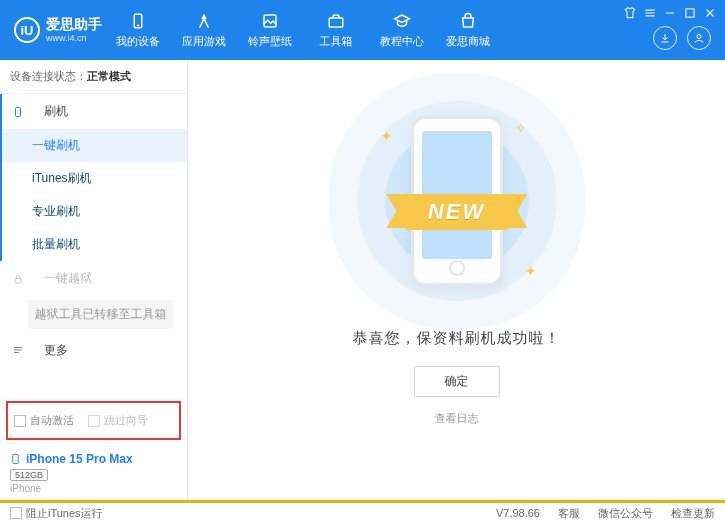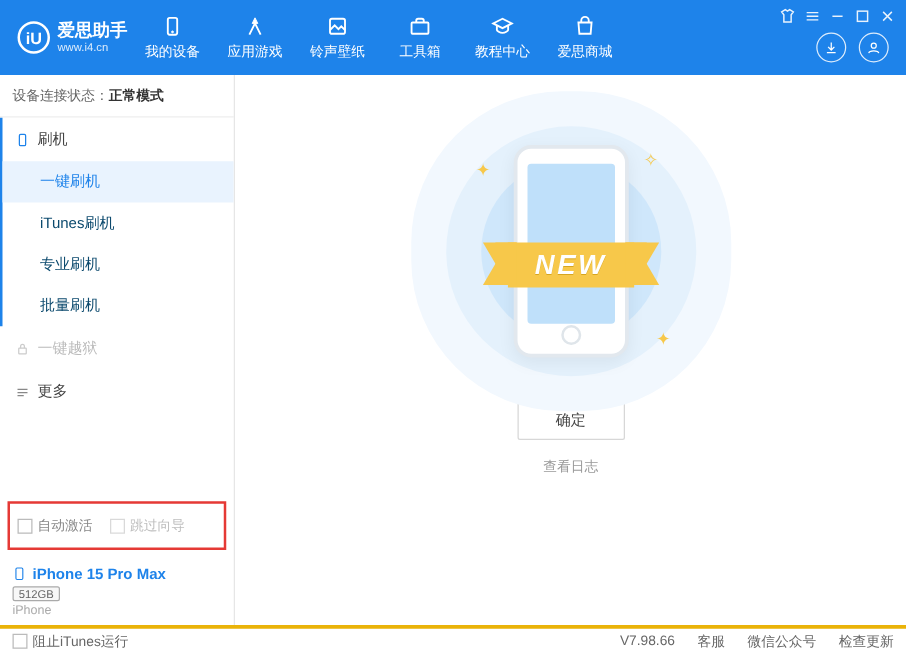--- a/index.html
+++ b/index.html
@@ -24,21 +24,21 @@
 .circ-btn svg { width: 12px; height: 12px; stroke: #fff; fill: none; stroke-width: 2; }
 
 
 .body { display: flex; height: 440px; }
 .sidebar { width: 188px; border-right: 1px solid #e6e6e6; display: flex; flex-direction: column; font-size: 12px; color: #555; }
 .conn-status { padding: 9px 10px; font-size: 11px; color: #666; border-bottom: 1px solid #eee; }
 .conn-status b { color: #333; }
 .tree { flex: 1; overflow: auto; }
 .tree-sec { border-left: 2px solid transparent; }
 .tree-sec.active-sec { border-left: 2px solid #1e83ea; }
-.tree-head { display: flex; align-items: center; gap: 6px; padding: 9px 10px; color: #444; cursor: pointer; }
+.tree-head { display: flex; align-items: center; gap: 20px; padding: 9px 10px; color: #444; cursor: pointer; }
 .tree-head .hi { width:12px; height:12px; display:inline-flex; align-items:center;justify-content:center; }
 .tree-sub { padding: 8px 10px 8px 30px; color: #0c4a6e; cursor: pointer; font-size: 12px; }
 .tree-sub.active { background: #e9f3fe; color: #1e83ea; }
 .tree-sub.muted { color: #999; background: #f5f5f5; border-radius:2px; margin:4px 14px 4px 26px; padding:6px 6px; text-align:center; line-height:1.4; }
 .auto-row { border: 2px solid #e53935; margin: 4px 6px; padding: 10px 6px; display: flex; gap: 14px; font-size: 11px; color: #888; }
 .chk { display: inline-flex; align-items: center; gap: 4px; }
 .chk .box { width: 12px; height: 12px; border: 1px solid #bbb; background:#fff; }
 .device-info { padding: 8px 10px 6px; }
 .dev-name { color: #1e83ea; font-size: 12px; font-weight: 600; display:flex; gap:5px; align-items:center;}
 .badge { display:inline-block; border:1px solid #aaa; color:#666; border-radius:2px; font-size:9px; padding:0 4px; margin-top:3px; background:#f7f7f7;}
@@ -191,20 +191,21 @@
       <div class="tree-sec">
         <div class="tree-head" style="color:#bbb">
           <span class="hi">
               <svg width="12" height="12" viewBox="0 0 24 24">
                 <rect x="6" y="11" width="12" height="9" rx="1" fill="none" stroke="#ccc" stroke-width="2"></rect>
                 <path d="M9 11V8a3 3 0 016 0v3" fill="none" stroke="#ccc" stroke-width="2"></path>
               </svg>
             </span>
           <span>一键越狱</span>
         </div>
+        <div class="tree-sub muted">越狱工具已转移至工具箱</div>
       </div>
       <div class="tree-sec">
         <div class="tree-head">
           <span class="hi">
               <svg width="12" height="12" viewBox="0 0 24 24">
                 <path d="M4 7h16M4 12h16M4 17h10" stroke="#888" stroke-width="2"></path>
               </svg>
             </span>
           <span>更多</span>
         </div>
@@ -237,20 +238,21 @@
     <div class="illus">
       <div class="ring r1"></div>
       <div class="stars s1">✦</div>
       <div class="stars s2">✧</div>
       <div class="stars s3">✦</div>
       <div class="phone"></div>
       <div class="ribbon-wrap">
           <div class="ribbon">NEW</div>
         </div>
     </div>
+    <div class="msg">恭喜您，保资料刷机成功啦！</div>
     <button class="ok-btn">确定</button>
     <div class="log-link">查看日志</div>
   </div>
 </div>
 
 <div class="footer">
   <div class="footer-left">
     <label class="chk">
         <span class="box"></span>
         <span>阻止iTunes运行</span>

